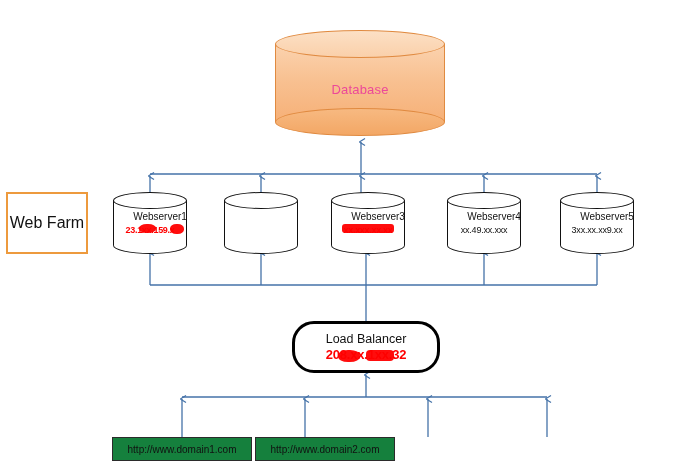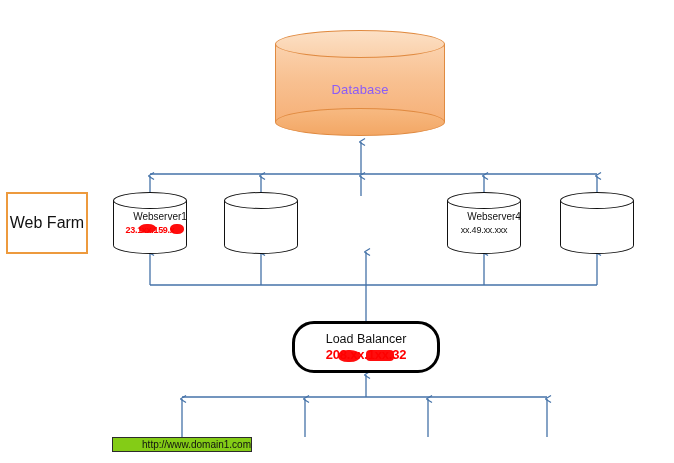--- a/index.html
+++ b/index.html
@@ -79,21 +79,21 @@
     filter: blur(2px);
     z-index: -1;
   }
   .db-label {
     position: absolute;
     left: 0;
     top: 52px;
     width: 170px;
     text-align: center;
     font-size: 13px;
-    color: #8b5cf6;
+    color: #ec4899;
     letter-spacing: 0.2px;
   }
 
   
   .ws {
     position: absolute;
     top: 192px;
     width: 74px;
     height: 62px;
   }
@@ -220,27 +220,27 @@
     line-height: 16px;
     font-weight: bold;
     letter-spacing: -0.2px;
   }
 
   
   .domain {
     position: absolute;
     top: 437px;
     width: 140px;
-    height: 15px;
+    height: 24px;
     border: 1px solid #2b2b2b;
-    background: #84cc16;
+    background: #15803d;
     box-sizing: border-box;
     display: flex;
     align-items: center;
-    justify-content: flex-end;
+    justify-content: center;
   }
   .domain span {
     font-size: 10px;
     color: #111;
     white-space: nowrap;
   }
 </style>
 </head>
 <body>
 
@@ -309,41 +309,58 @@
     <div class="scribble" style="left:26px;top:32px;width:17px;height:9px;"></div>
     <div class="scribble" style="left:57px;top:32px;width:14px;height:10px;"></div>
   </div>
 
   <div class="ws" style="left:224px">
     <div class="ws-body"></div>
     <div class="ws-bottom"></div>
     <div class="ws-top"></div>
   </div>
 
+  <div class="ws" style="left:331px">
+    <div class="ws-body"></div>
+    <div class="ws-bottom"></div>
+    <div class="ws-top"></div>
+    <div class="ws-text">
+      <div class="ws-name">Webserver3</div>
+      <div class="ws-ip ip-red">xx.xxx.xx.xx</div>
+    </div>
+    <div class="scribble" style="left:11px;top:32px;width:52px;height:9px;border-radius:3px;"></div>
+  </div>
 
   <div class="ws" style="left:447px">
     <div class="ws-body"></div>
     <div class="ws-bottom"></div>
     <div class="ws-top"></div>
     <div class="ws-text">
       <div class="ws-name">Webserver4</div>
       <div class="ws-ip ip-dark">xx.49.xx.xxx</div>
     </div>
   </div>
 
   <div class="ws" style="left:560px">
     <div class="ws-body"></div>
     <div class="ws-bottom"></div>
     <div class="ws-top"></div>
+    <div class="ws-text">
+      <div class="ws-name">Webserver5</div>
+      <div class="ws-ip ip-dark">3xx.xx.xx9.xx</div>
+    </div>
   </div>
 
   <div class="lb">
     <div class="lb-title">Load Balancer</div>
     <div class="lb-ip">208.xx.1xx.32</div>
     <div class="scribble" style="left:43px;top:26px;width:22px;height:12px;"></div>
     <div class="scribble" style="left:71px;top:26px;width:28px;height:11px;border-radius:4px;"></div>
   </div>
 
   <div class="domain" style="left:112px">
     <span>http://www.domain1.com</span>
   </div>
+  <div class="domain" style="left:255px">
+    <span>http://www.domain2.com</span>
+  </div>
 
 </div>
 
 </body></html>

